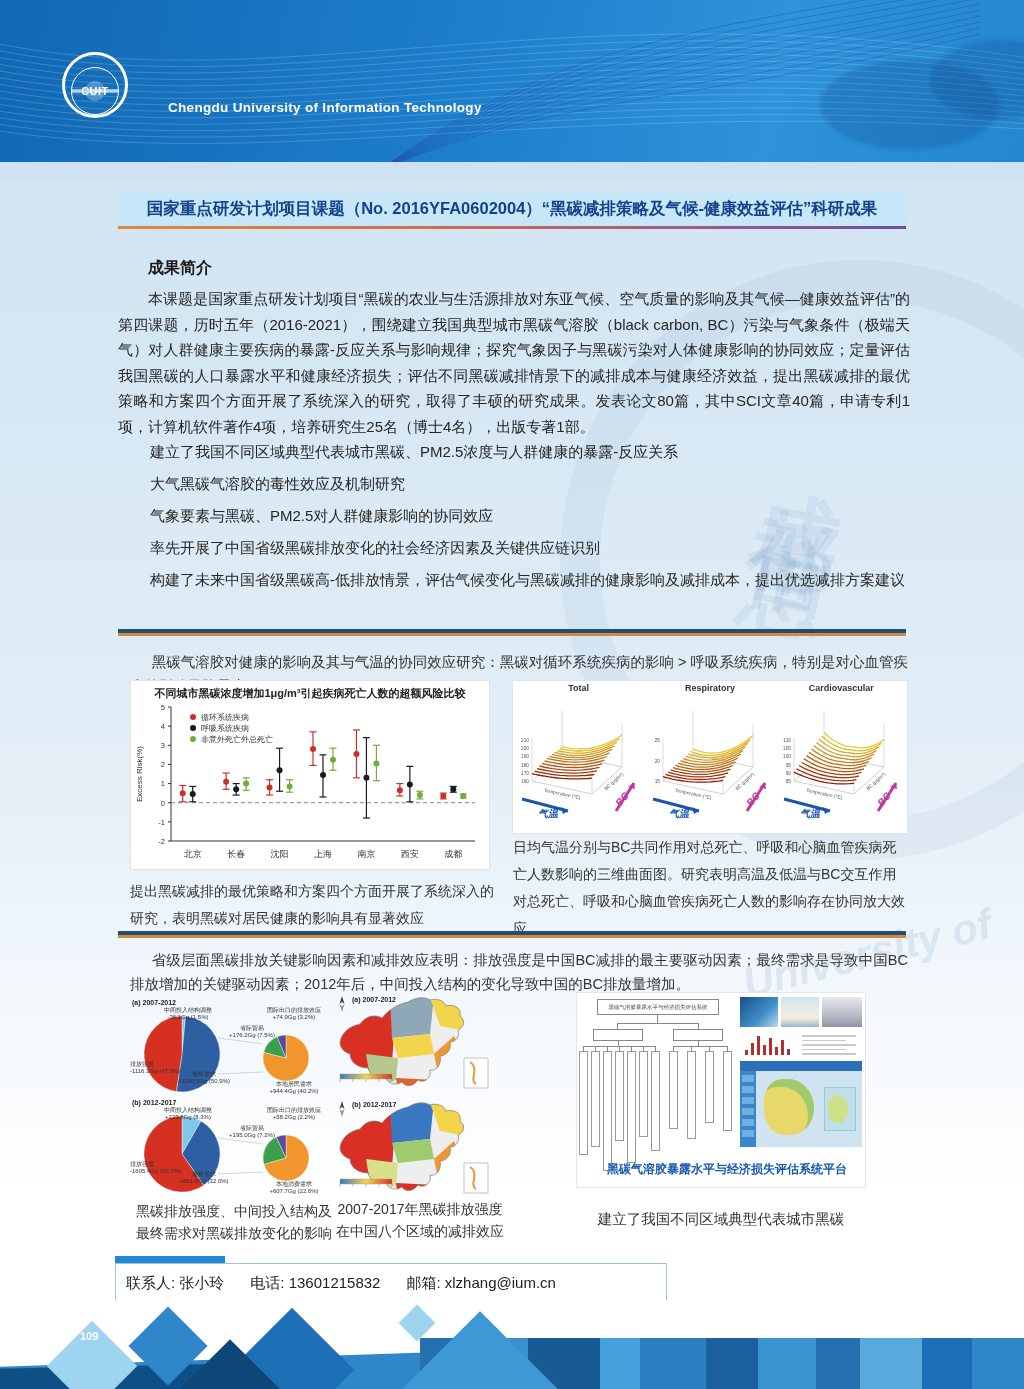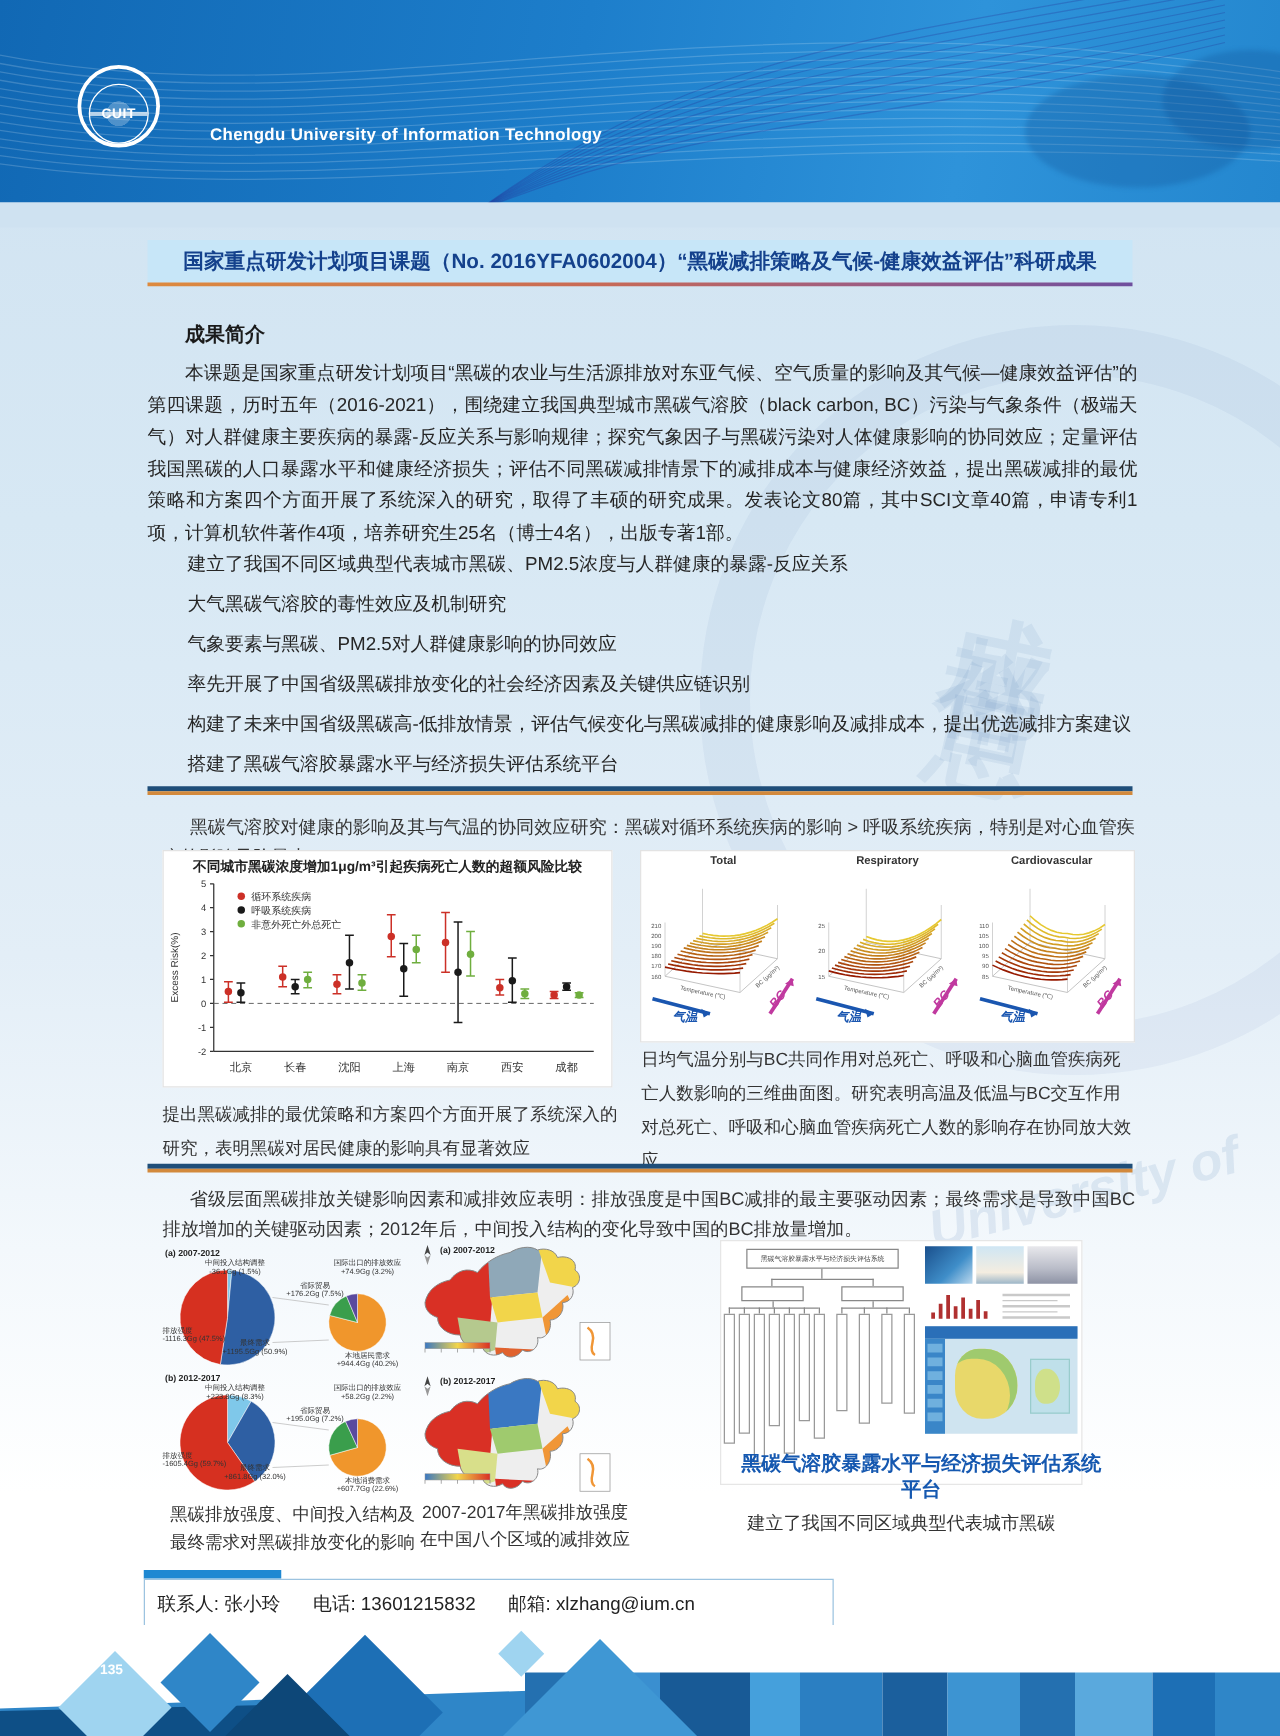--- a/index.html
+++ b/index.html
@@ -62,22 +62,22 @@
 
   
   .pies-panel { position:absolute; left:126px; top:996px; width:202px; height:200px; }
   .maps-panel { position:absolute; left:332px; top:992px; width:172px; height:206px; }
   .diagram-panel { position:absolute; left:576px; top:992px; width:290px; height:196px; background:#fff; border:1px solid #e6e6e6; }
   .flow-box { position:absolute; border:1px solid #888; background:#fff; font-size:5.5px; color:#444;
               display:flex; align-items:center; justify-content:center; text-align:center; overflow:hidden; }
   .flow-line { position:absolute; background:#888; }
   .slim { position:absolute; width:9px; border:1px solid #999; background:#fff; }
   .thumb { position:absolute; border:1px solid #ccc; }
-  .platform-label { position:absolute; left:16px; top:168px; width:100%; text-align:center;
-                    color:#1558b0; font-weight:bold; font-size:16px; }
+  .platform-label { position:absolute; left:6px; top:168px; width:100%; text-align:center;
+                    color:#1558b0; font-weight:bold; font-size:12px; }
   .cap-center { text-align:center; }
 
   
   .contact-tab { position:absolute; left:115px; top:1256px; width:110px; height:7px; background:#1e88d2; }
   .contact-box { position:absolute; left:115px; top:1263px; width:552px; height:40px; background:#fff;
                  border:1px solid #9cc3e0; display:flex; align-items:center; padding-left:10px; gap:26px; }
   .contact-box span { font-size:15px; color:#222; }
 
   
   .footer { position:absolute; left:0; top:1300px; width:1024px; height:89px; background:#fff; overflow:hidden; }
@@ -143,21 +143,20 @@
   <div class="title-underline"></div>
 
   <div class="intro-heading">成果简介</div>
   <div class="intro-para">本课题是国家重点研发计划项目“黑碳的农业与生活源排放对东亚气候、空气质量的影响及其气候—健康效益评估”的第四课题，历时五年（2016-2021），围绕建立我国典型城市黑碳气溶胶（black carbon, BC）污染与气象条件（极端天气）对人群健康主要疾病的暴露-反应关系与影响规律；探究气象因子与黑碳污染对人体健康影响的协同效应；定量评估我国黑碳的人口暴露水平和健康经济损失；评估不同黑碳减排情景下的减排成本与健康经济效益，提出黑碳减排的最优策略和方案四个方面开展了系统深入的研究，取得了丰硕的研究成果。发表论文80篇，其中SCI文章40篇，申请专利1项，计算机软件著作4项，培养研究生25名（博士4名），出版专著1部。</div>
   <div class="bullets" id="bullets">
       <div>建立了我国不同区域典型代表城市黑碳、PM2.5浓度与人群健康的暴露-反应关系</div>
       <div>大气黑碳气溶胶的毒性效应及机制研究</div>
       <div>气象要素与黑碳、PM2.5对人群健康影响的协同效应</div>
       <div>率先开展了中国省级黑碳排放变化的社会经济因素及关键供应链识别</div>
       <div>构建了未来中国省级黑碳高-低排放情景，评估气候变化与黑碳减排的健康影响及减排成本，提出优选减排方案建议</div>
-      <div>搭建了黑碳气溶胶暴露水平与经济损失评估系统平台</div>
     </div>
 
   <div class="divider" style="top:629px">
       <div class="navy"></div>
       <div class="orange"></div>
     </div>
 
   <div class="lead" style="left:130px;top:650px;width:778px;">黑碳气溶胶对健康的影响及其与气温的协同效应研究：黑碳对循环系统疾病的影响 &gt; 呼吸系统疾病，特别是对心血管疾病的影响风险最大。</div>
 
   <div class="panel" style="left:130px;top:680px;width:360px;height:190px;">
@@ -630,15 +629,15 @@
         <div style="background: rgb(29, 111, 181); width: 50px;"></div>
         <div style="background: rgb(47, 134, 200); width: 52px;"></div>
       </div>
     <div class="diamond" style="left:404px;top:10px;width:26px;height:26px;background:#9fd4f0;"></div>
     <div class="diamond" style="left:140px;top:18px;width:56px;height:56px;background:#2f86c8;"></div>
     <div class="diamond" style="left:60px;top:34px;width:64px;height:64px;background:#9fd4f0;"></div>
     <div class="diamond" style="left:248px;top:26px;width:88px;height:88px;background:#1d6fb5;"></div>
     <div class="diamond" style="left:420px;top:36px;width:120px;height:120px;background:#3f97d4;"></div>
     <div class="diamond" style="left:170px;top:64px;width:120px;height:120px;background:#0d4778;"></div>
   </div>
-  <div class="page-num">135</div>
+  <div class="page-num">109</div>
 
 </div>
 
 </body></html>

